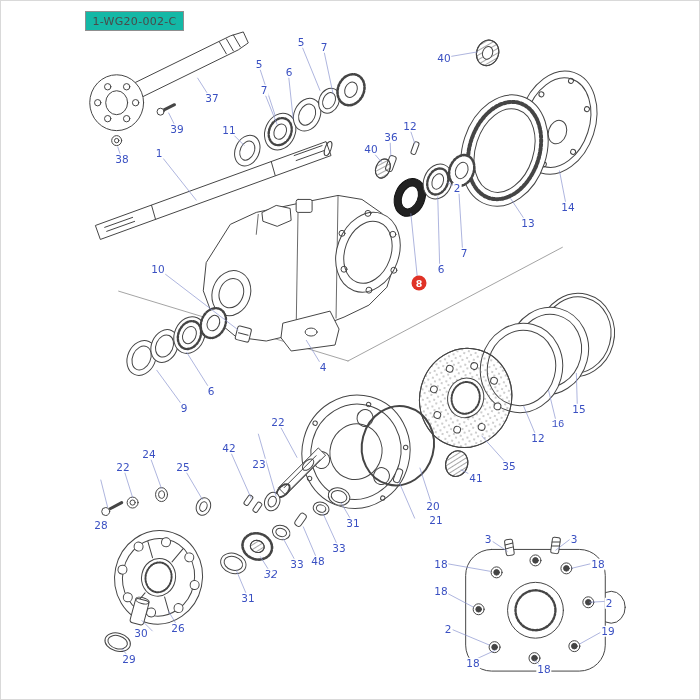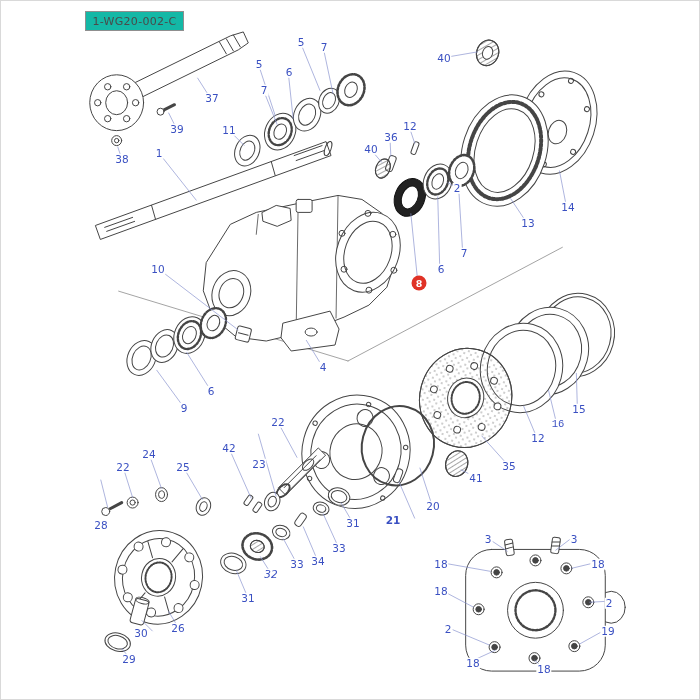--- a/index.html
+++ b/index.html
@@ -470,38 +470,38 @@
       <span class="callout hl" style="left: 418px; top: 282px;">8</span>
       <span class="callout" style="left: 440px; top: 268px;">6</span>
       <span class="callout" style="left: 463px; top: 252px;">7</span>
       <span class="callout" style="left: 157px; top: 268px;">10</span>
       <span class="callout" style="left: 183px; top: 407px;">9</span>
       <span class="callout" style="left: 210px; top: 390px;">6</span>
       <span class="callout" style="left: 322px; top: 366px;">4</span>
       <span class="callout" style="left: 277px; top: 421px;">22</span>
       <span class="callout" style="left: 258px; top: 434px; margin-top: 29px;">23</span>
       <span class="callout" style="left: 228px; top: 447px;">42</span>
-      <span class="callout" style="left: 392px; top: 519px; font-weight: bold;">21</span>
+      <span class="callout" style="left: 435px; top: 519px;">21</span>
       <span class="callout" style="left: 432px; top: 505px;">20</span>
       <span class="callout" style="left: 475px; top: 477px;">41</span>
       <span class="callout" style="left: 508px; top: 465px;">35</span>
       <span class="callout" style="left: 537px; top: 437px;">12</span>
       <span class="callout" style="left: 557px; top: 423px; font-family: Liberation Mono, monospace;">16</span>
       <span class="callout" style="left: 578px; top: 408px;">15</span>
       <span class="callout" style="left: 182px; top: 466px;">25</span>
       <span class="callout" style="left: 148px; top: 453px;">24</span>
       <span class="callout" style="left: 122px; top: 466px;">22</span>
       <span class="callout" style="left: 100px; top: 480px; margin-top: 44px;">28</span>
       <span class="callout" style="left: 177px; top: 627px;">26</span>
       <span class="callout" style="left: 140px; top: 632px;">30</span>
       <span class="callout" style="left: 128px; top: 658px;">29</span>
       <span class="callout" style="left: 247px; top: 597px;">31</span>
       <span class="callout" style="left: 270px; top: 573px; font-style: italic;">32</span>
       <span class="callout" style="left: 296px; top: 563px;">33</span>
-      <span class="callout" style="left: 317px; top: 560px;">34</span>
+      <span class="callout" style="left: 317px; top: 560px;">48</span>
       <span class="callout" style="left: 338px; top: 547px;">33</span>
       <span class="callout" style="left: 352px; top: 522px;">31</span>
       <span class="callout" style="left: 487px; top: 538px;">3</span>
       <span class="callout" style="left: 573px; top: 538px;">3</span>
       <span class="callout" style="left: 440px; top: 563px;">18</span>
       <span class="callout" style="left: 597px; top: 563px;">18</span>
       <span class="callout" style="left: 608px; top: 602px;">2</span>
       <span class="callout" style="left: 440px; top: 590px;">18</span>
       <span class="callout" style="left: 447px; top: 628px;">2</span>
       <span class="callout" style="left: 607px; top: 630px;">19</span>

